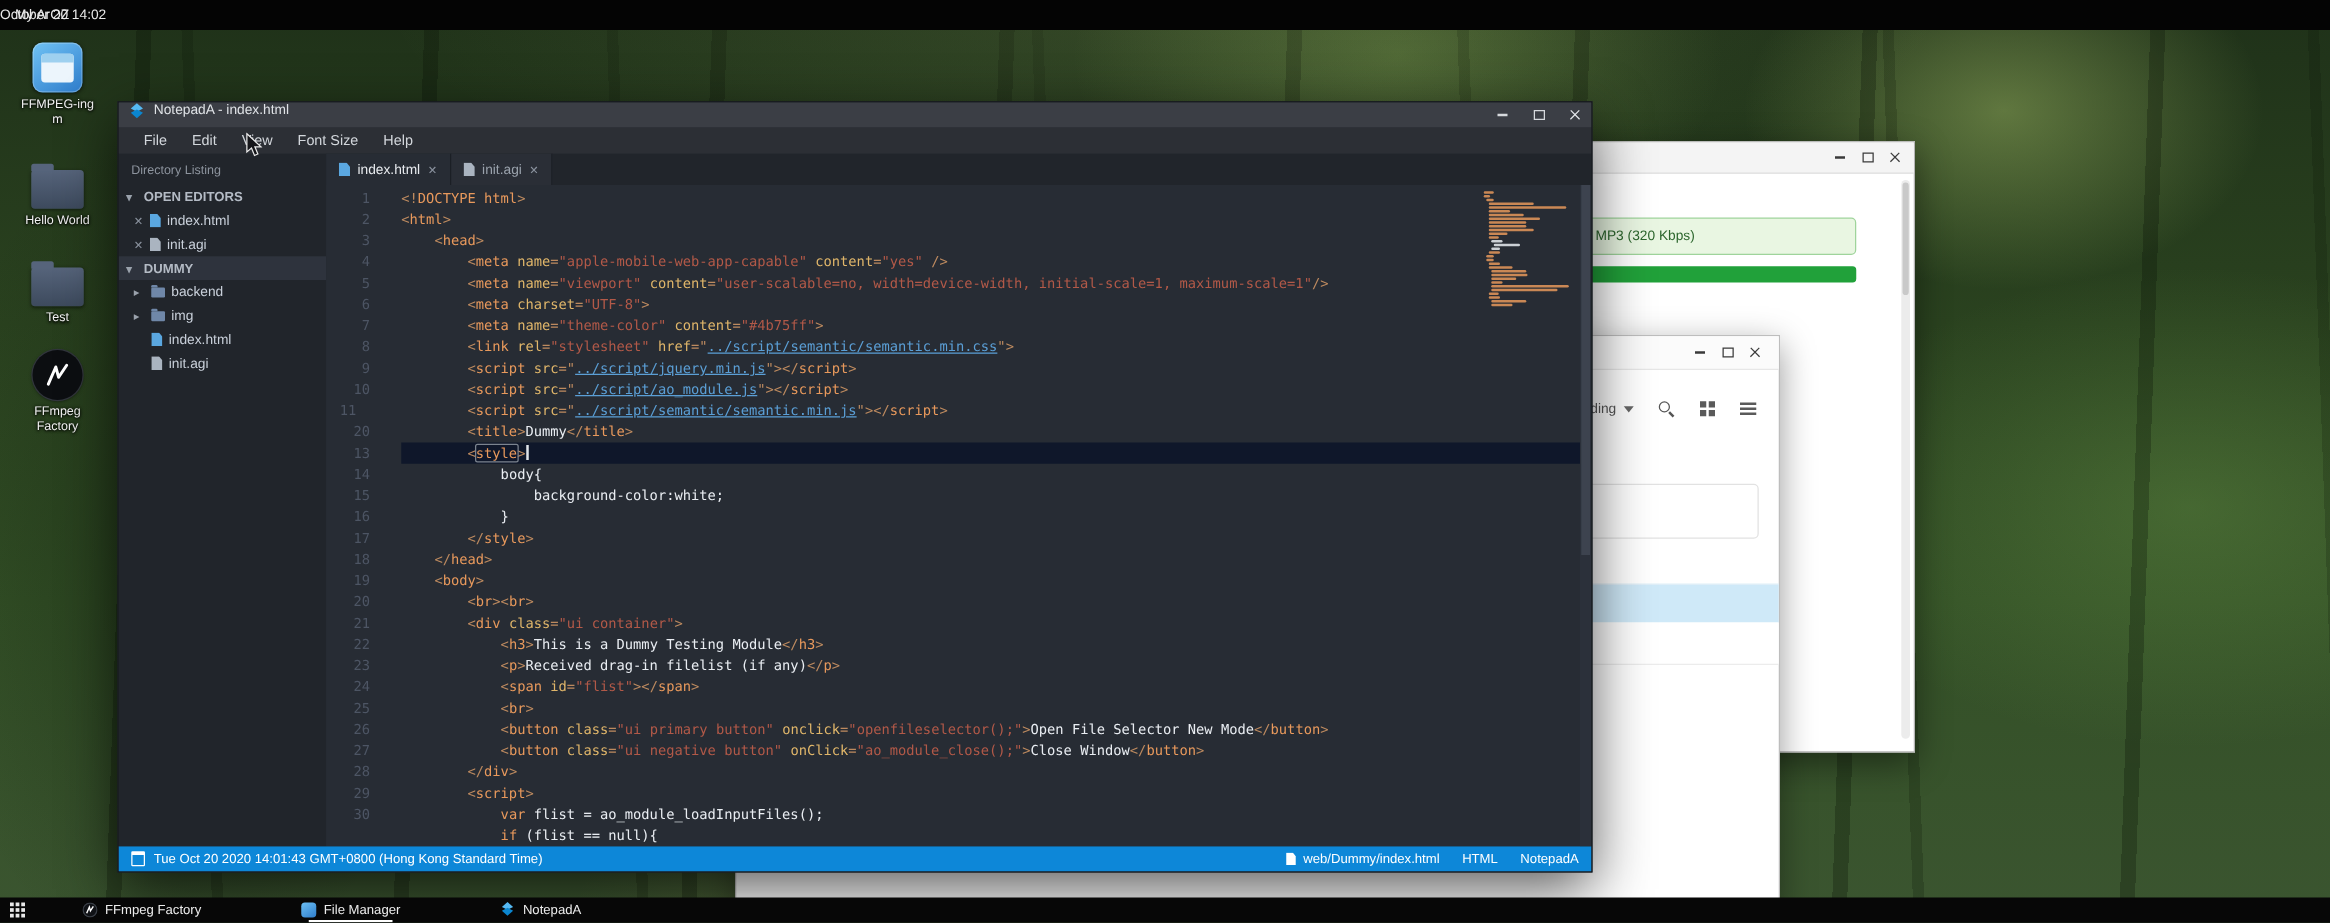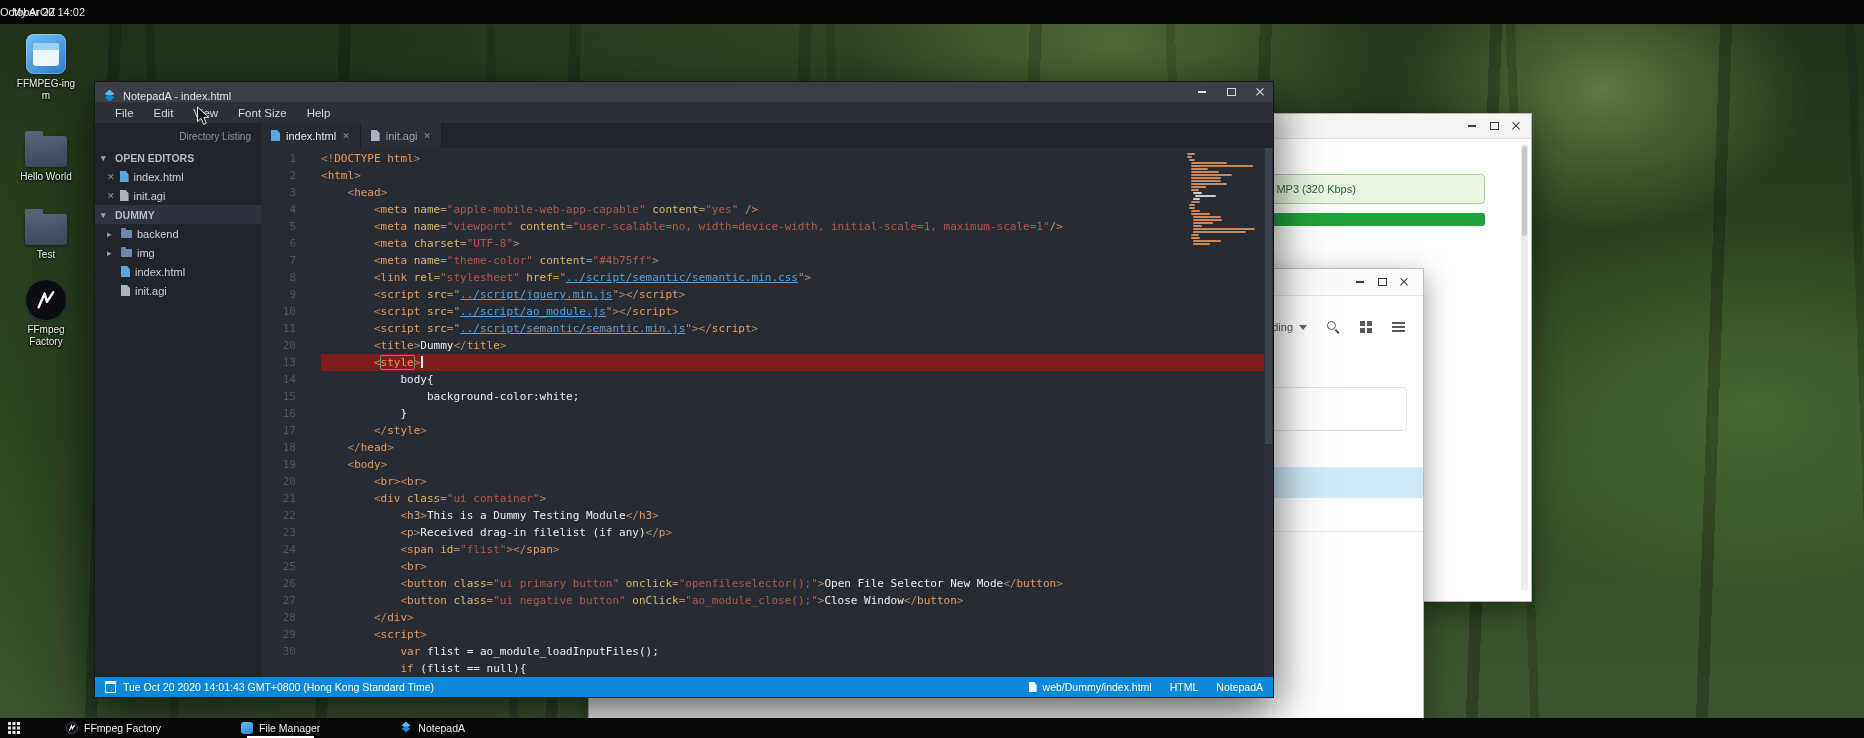--- a/index.html
+++ b/index.html
@@ -81,31 +81,31 @@
   .fm-ic-list{position:relative;width:13px;height:12px;cursor:pointer;}
   .fm-ic-list::before{content:"";position:absolute;left:0;top:1px;width:13px;height:2px;background:#5a5a5a;box-shadow:0 4px 0 #5a5a5a,0 8px 0 #5a5a5a;}
   .fm-card{position:absolute;top:118px;left:20px;right:16px;height:42px;background:#fff;border:1px solid #e2e2e2;border-radius:4px;}
   .fm-row{position:absolute;left:0;right:0;cursor:pointer;}
   .fm-row.sel{top:198px;height:30px;border-top:1px solid #dfeef8;}
   .fm-row.plain{top:229px;height:33px;background:#fff;border-bottom:1px solid #ececec;}
 
   
   .win-notepad{position:absolute;left:94px;top:81px;width:1178px;height:615px;z-index:30;background:#272c34;
     box-shadow:0 14px 44px rgba(0,0,0,.65);border:1px solid #15171b;box-sizing:content-box;}
-  .np-title{height:20px;background:#3b3e45;display:flex;align-items:flex-end;gap:7px;padding:0 2px 0 8px;
+  .np-title{height:20px;background:#3b3e45;display:flex;align-items:flex-start;gap:7px;padding:0 2px 0 8px;
     color:#dfe2e6;font-size:11px;}
   .np-title .spacer{flex:1;}
   .np-logo{display:flex;align-items:center;}
   .np-menu{height:21px;background:#2c2f35;display:flex;align-items:center;padding-left:10px;}
   .menu-item{padding:0 10px;font-size:11.5px;color:#d3d7dc;cursor:pointer;}
   .np-body{display:flex;height:554px;}
 
   
   .np-side{width:166px;min-width:166px;background:#21252b;overflow:hidden;}
-  .sb-h{font-size:10px;color:#8d949e;padding:8px 10px 6px;text-align:right;}
+  .sb-h{font-size:10px;color:#8d949e;padding:8px 10px 6px;}
   .sb-sec{display:flex;align-items:center;gap:5px;height:19px;padding:0 6px;font-size:10.5px;font-weight:bold;color:#b4bbc5;cursor:pointer;}
   .sb-sec.alt{background:#2e333d;}
   .sb-caret{font-size:9px;color:#9aa2ac;width:9px;display:inline-block;}
   .sb-it{display:flex;align-items:center;gap:5px;height:19px;padding-left:12px;font-size:11px;color:#c9d0da;cursor:pointer;white-space:nowrap;}
   .sb-it .sb-x{font-size:9px;color:#8a929e;}
   .sb-sp{display:inline-block;width:9px;}
   .fic{display:inline-block;width:9px;height:11px;background:#aab4c0;
     clip-path:polygon(0 0,68% 0,100% 30%,100% 100%,0 100%);}
   .fic.blue{background:#5aa7e0;}
   .fold-ic{display:inline-block;width:11px;height:8px;background:#6f87a8;border-radius:1px;position:relative;}
@@ -116,21 +116,21 @@
   .np-tabs{height:25px;background:#21252b;display:flex;align-items:stretch;}
   .tab{display:flex;align-items:center;gap:6px;padding:0 10px;font-size:11px;color:#9aa2ac;background:#2a2e36;
     border-right:1px solid #1b1f25;cursor:pointer;}
   .tab.active{background:#272c34;color:#e7eaee;}
   .tab-x{font-size:9px;color:#8a929e;}
   .np-editor{position:relative;flex:1;background:#272c34;overflow:hidden;display:flex;}
   .gutter{width:46px;min-width:46px;padding:2px 11px 0 0;box-sizing:border-box;text-align:right;
     font-family:"DejaVu Sans Mono",monospace;font-size:11px;line-height:17px;color:#4d5564;}
   .code{flex:1;padding:2px 0 0 14px;font-family:"DejaVu Sans Mono",monospace;font-size:11px;line-height:17px;min-width:0;}
   .cl{height:17px;white-space:pre;}
-  .cl.active{background:#7f1d1d;}
+  .cl.active{background:#0f172a;}
   .tk-g{color:#bd8a5f;} .tk-t{color:#e8995c;text-align:center;} .tk-a{color:#e0b66a;} .tk-s{color:#b25948;}
   .tk-l{color:#5b9fd6;text-decoration:underline;} .tk-p{color:#cfd4db;} .tk-w{color:#e9edf2;} .tk-k{color:#e8995c;}
   .tk-h{color:#e8995c;outline:1px solid #7c848f;border-radius:1px;}
   .caret-bar{display:inline-block;width:2px;height:12px;background:#e0e4e9;vertical-align:-2px;margin-left:1px;}
   .minimap{position:absolute;right:12px;top:5px;width:74px;z-index:2;}
   .mm-bar{height:2px;margin-bottom:1px;opacity:.85;border-radius:1px;}
   .ed-scroll{position:absolute;right:0;top:0;bottom:0;width:9px;background:#2b303a;}
   .ed-scroll::before{content:"";position:absolute;left:1px;right:1px;top:0;height:56%;background:#3d434f;}
 
   
@@ -304,21 +304,21 @@
               <div class="gnum" style="height: 17px;">1</div>
               <div class="gnum" style="height: 17px;">2</div>
               <div class="gnum" style="height: 17px;">3</div>
               <div class="gnum" style="height: 17px;">4</div>
               <div class="gnum" style="height: 17px;">5</div>
               <div class="gnum" style="height: 17px;">6</div>
               <div class="gnum" style="height: 17px;">7</div>
               <div class="gnum" style="height: 17px;">8</div>
               <div class="gnum" style="height: 17px;">9</div>
               <div class="gnum" style="height: 17px;">10</div>
-              <div class="gnum" style="height: 17px;">11</div>
+              <div class="gnum" style="height: 17px; text-align: center;">11</div>
               <div class="gnum" style="height: 17px;">20</div>
               <div class="gnum" style="height: 17px;">13</div>
               <div class="gnum" style="height: 17px;">14</div>
               <div class="gnum" style="height: 17px;">15</div>
               <div class="gnum" style="height: 17px;">16</div>
               <div class="gnum" style="height: 17px;">17</div>
               <div class="gnum" style="height: 17px;">18</div>
               <div class="gnum" style="height: 17px;">19</div>
               <div class="gnum" style="height: 17px;">20</div>
               <div class="gnum" style="height: 17px;">21</div>

